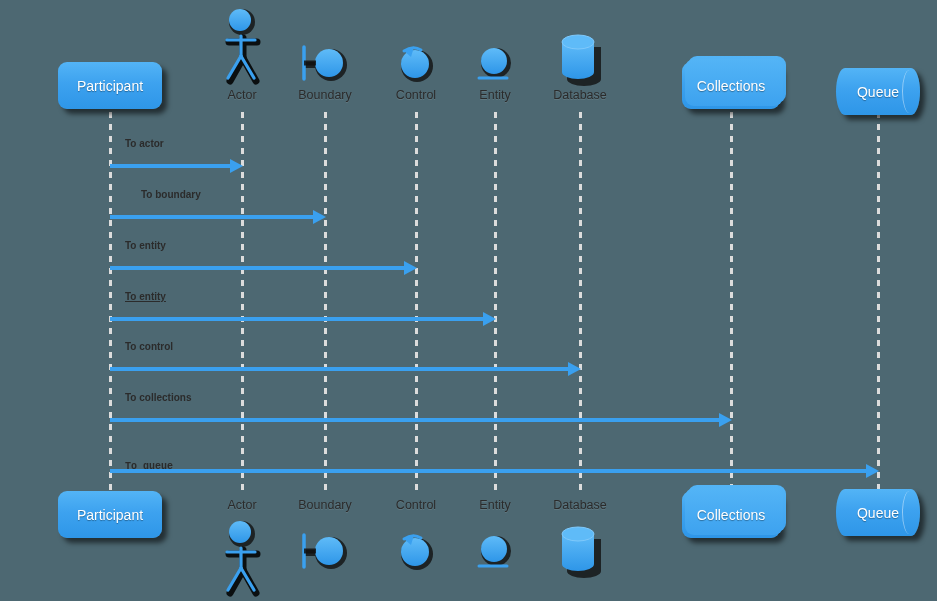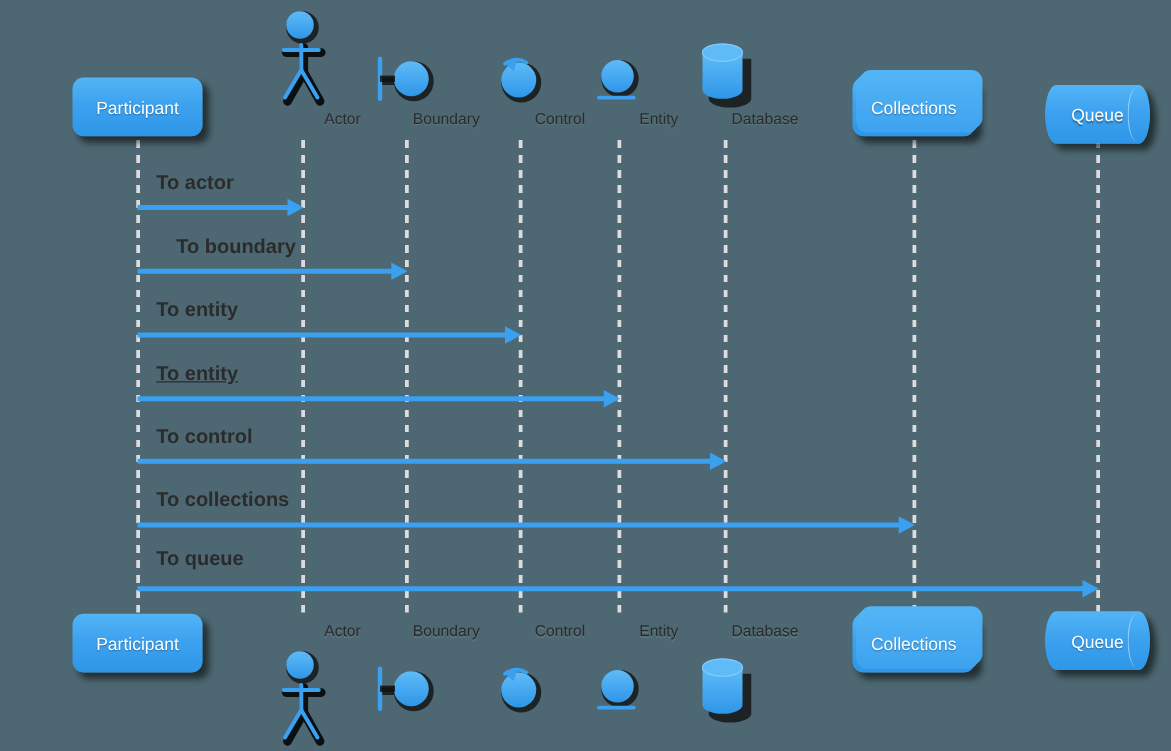--- a/index.html
+++ b/index.html
@@ -52,29 +52,28 @@
     border-radius:50%/50%;
     pointer-events:none;
   }
 
   
   .ilabel{
     position:absolute;z-index:4;
     color:#2b2b2b;font-size:12.5px;text-align:right;
     white-space:nowrap;transform:translateX(-50%);
     text-shadow:0 1px 0 rgba(255,255,255,.10);
-    margin-left:32px;
   }
   .icon{position:absolute;z-index:4;transform:translateX(-50%);}
   
 
   
   .msg-label{
     position:absolute;z-index:3;
-    color:#2b2b2b;font-size:16px;font-weight:bold;
+    color:#2b2b2b;font-size:10px;font-weight:bold;
     white-space:nowrap;
   }
   .msg-line{
     position:absolute;z-index:3;height:4px;
     background:#3aa0ef;
   }
   .msg-head{
     position:absolute;z-index:3;
     width:0;height:0;
     border-top:7px solid transparent;
@@ -279,16 +278,16 @@
     <div class="msg-head" style="left: 404px; top: 261px;"></div>
     <div class="msg-label" style="left: 125px; top: 291px; text-decoration: underline;">To entity</div>
     <div class="msg-line" style="left: 110px; top: 317px; width: 375px;"></div>
     <div class="msg-head" style="left: 483px; top: 312px;"></div>
     <div class="msg-label" style="left: 125px; top: 341px;">To control</div>
     <div class="msg-line" style="left: 110px; top: 367px; width: 460px;"></div>
     <div class="msg-head" style="left: 568px; top: 362px;"></div>
     <div class="msg-label" style="left: 125px; top: 392px;">To collections</div>
     <div class="msg-line" style="left: 110px; top: 418px; width: 611px;"></div>
     <div class="msg-head" style="left: 719px; top: 413px;"></div>
-    <div class="msg-label" style="left: 125px; top: 439px;">To queue</div>
+    <div class="msg-label" style="left: 125px; top: 461px; font-family: Liberation Mono, monospace;">To queue</div>
     <div class="msg-line" style="left: 110px; top: 469px; width: 758px;"></div>
     <div class="msg-head" style="left: 866px; top: 464px;"></div>
   </div>
 
 </body></html>

